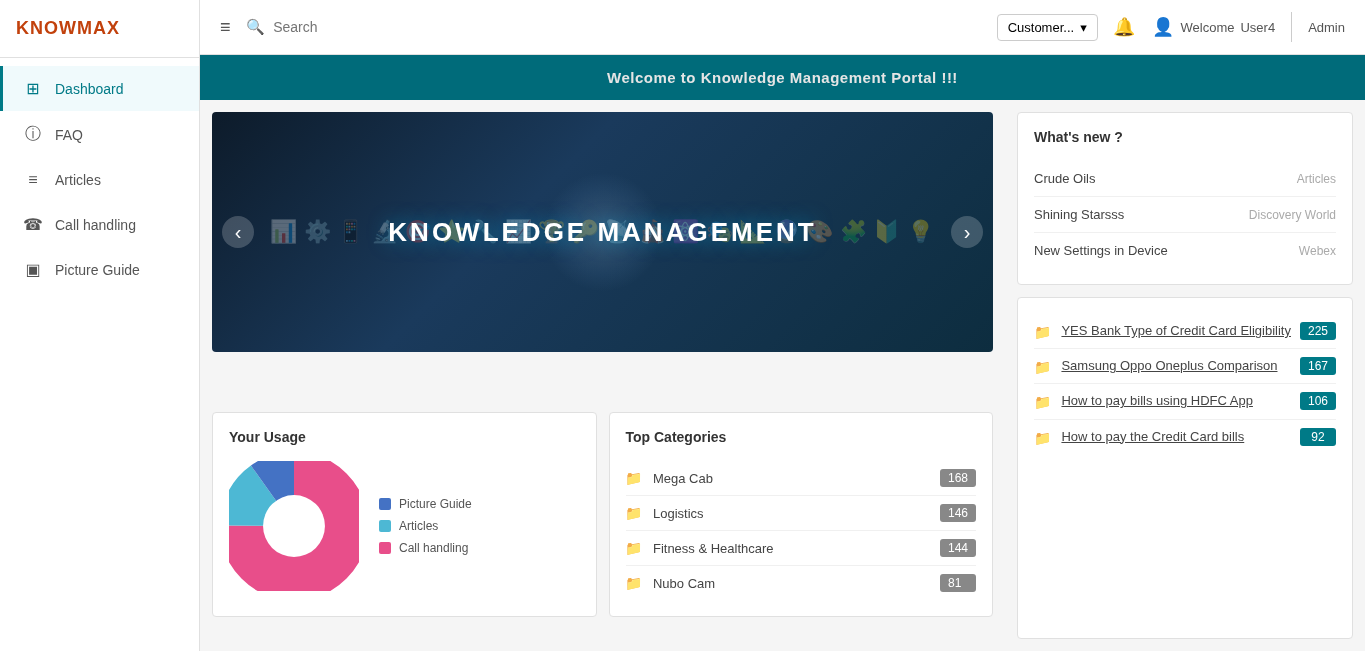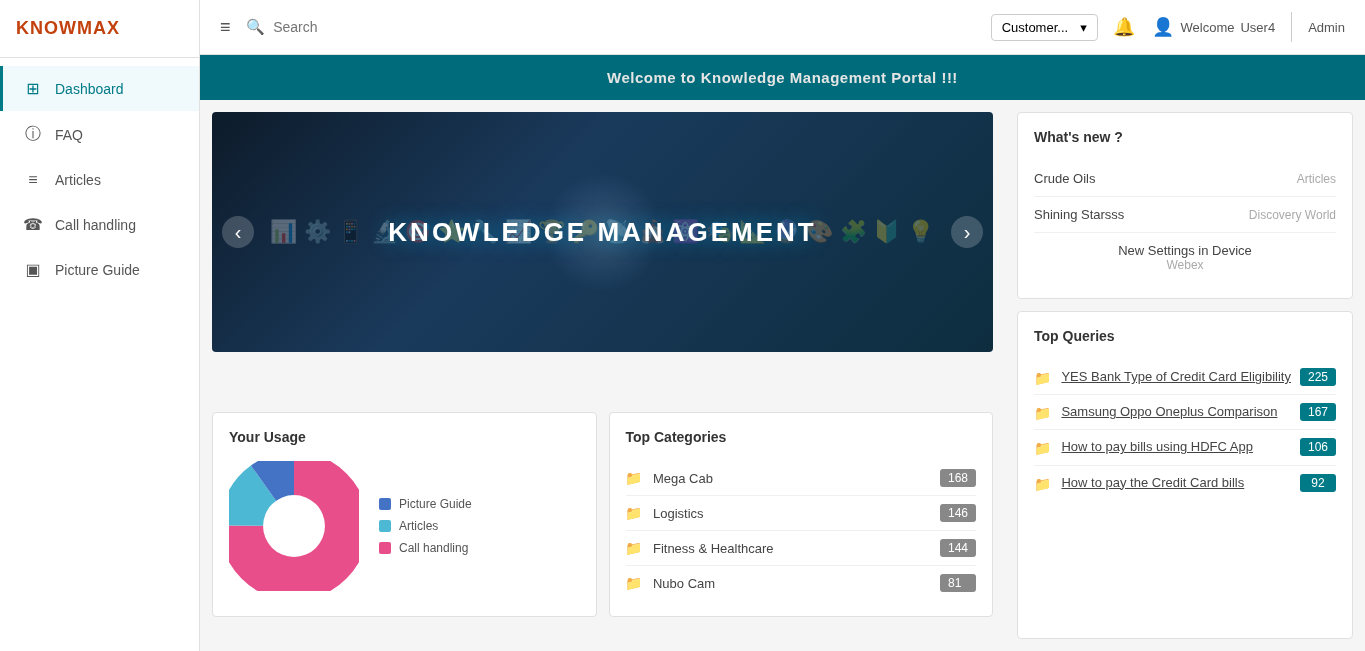--- a/index.html
+++ b/index.html
@@ -86,21 +86,21 @@
     }
     .customer-select {
       border: 1px solid #ccc;
       border-radius: 4px;
       padding: 5px 10px;
       font-size: 13px;
       background: #fff;
       cursor: pointer;
       display: flex;
       align-items: center;
-      gap: 12px;
+      gap: 6px;
     }
     .topbar-bell { font-size: 18px; color: #555; cursor: pointer; }
     .topbar-user { display: flex; align-items: center; gap: 6px; font-size: 13px; color: #555; }
     .topbar-divider { width: 1px; height: 30px; background: #ccc; }
     .topbar-admin { font-size: 13px; color: #555; }
 
     
     .welcome-banner {
       background: #006b7a;
       color: #e5e5e5;
@@ -288,21 +288,21 @@
       padding: 16px;
     }
     .whats-new-item {
       display: flex;
       justify-content: space-between;
       align-items: center;
       padding: 10px 0;
       border-bottom: 1px solid #f0f0f0;
       font-size: 13px;
     }
-    .whats-new-item:last-child { border-bottom: none; flex-direction: column; }
+    .whats-new-item:last-child { border-bottom: none; }
     .whats-new-title { color: #444; }
     .whats-new-tag { color: #aaa; font-size: 12px; }
 
     .top-queries-card {
       background: #fff;
       border: 1px solid #e0e0e0;
       border-radius: 4px;
       padding: 16px;
       flex: 1;
     }
@@ -492,21 +492,20 @@
             <span class="whats-new-tag">Discovery World</span>
           </div>
           <div class="whats-new-item">
             <span class="whats-new-title">New Settings in Device</span>
             <span class="whats-new-tag">Webex</span>
           </div>
         </div>
       </div>
 
       <div class="top-queries-card">
-        <div class="card-title">Top Queries</div>
         <div>
           <div class="query-item">
             <div class="query-left">
               <span class="query-folder">📁</span>
               <span class="query-text">YES Bank Type of Credit Card Eligibility</span>
             </div>
             <span class="query-badge">225</span>
           </div>
           <div class="query-item">
             <div class="query-left">

